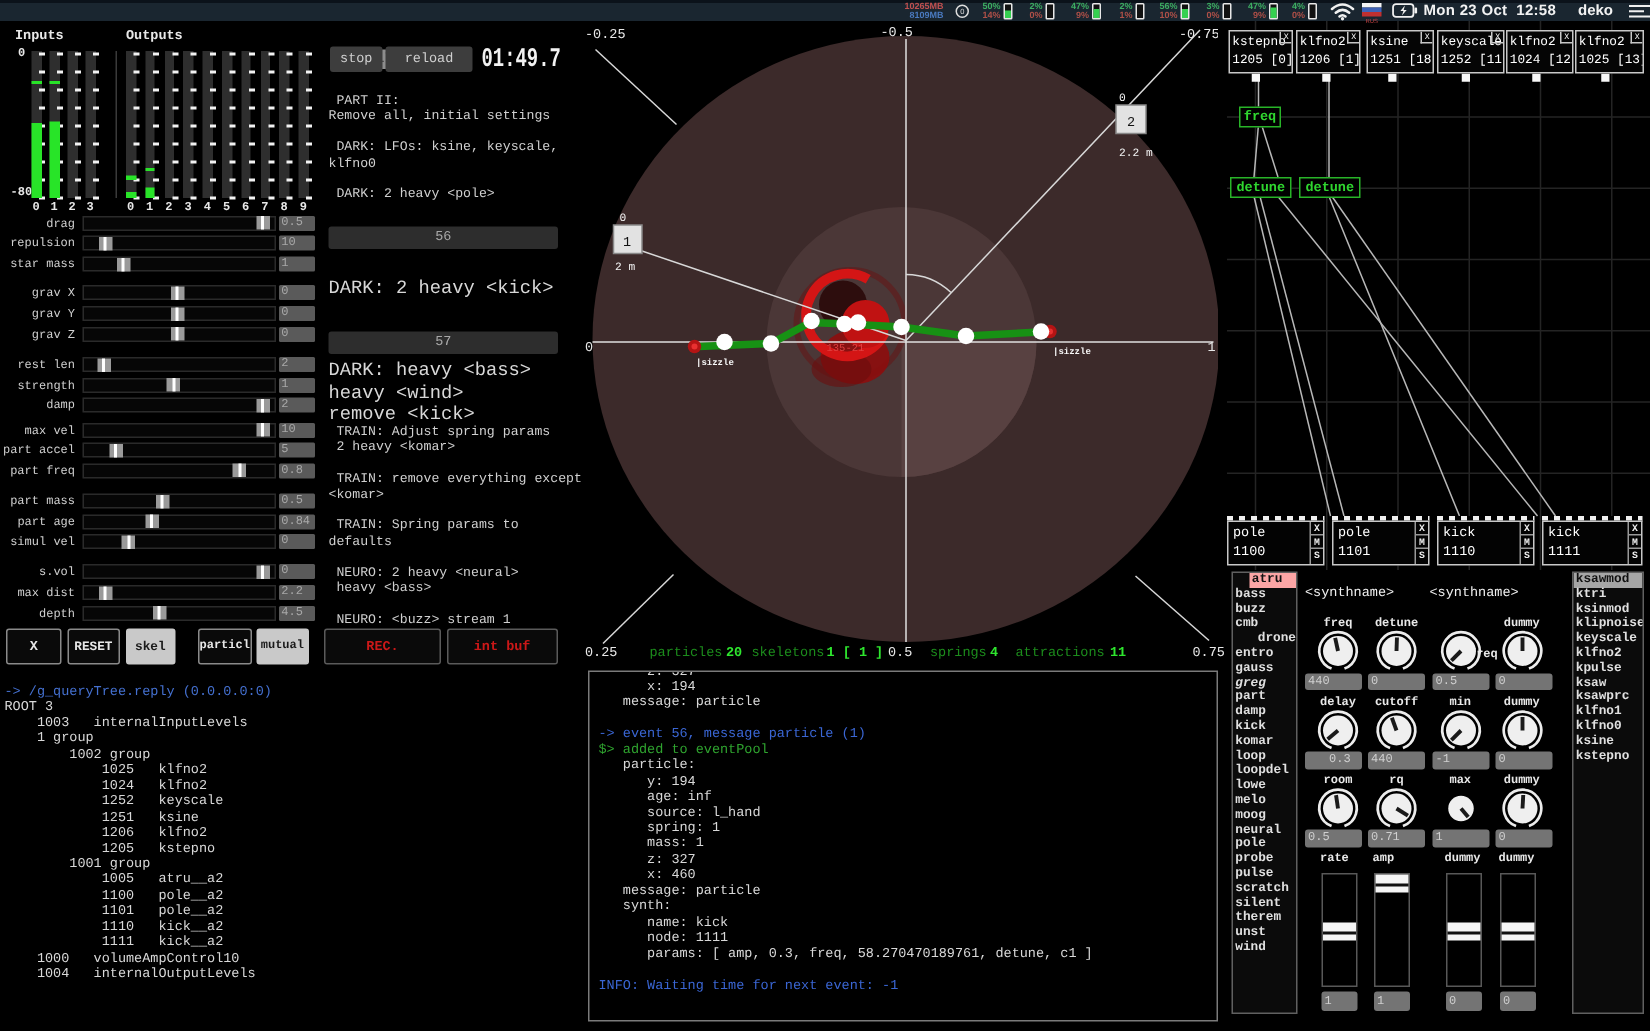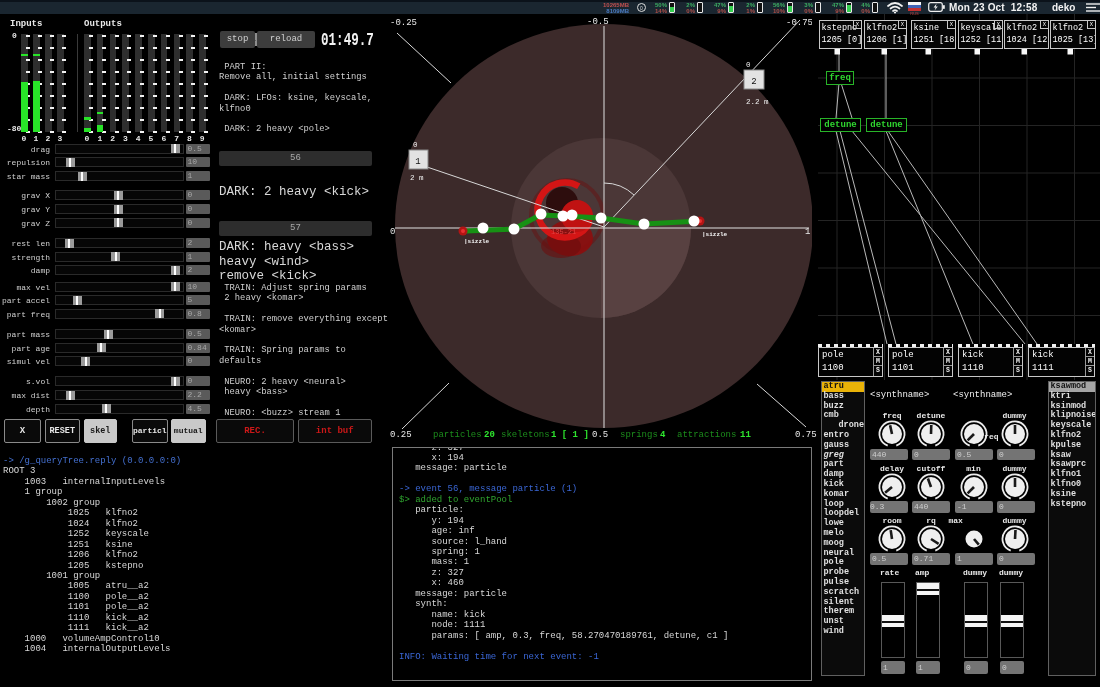--- a/index.html
+++ b/index.html
@@ -519,21 +519,21 @@
 <div class="abs" style="left:1028px;top:347px;width:67px;height:29.5px;border:1px solid #c8c8c8;background:#030303;font:9px 'Liberation Mono',monospace;color:#fff;">
 <div style="padding:2px 0 0 3px;">kick</div>
     <div style="padding:3px 0 0 3px;">1111</div>
 <div style="position:absolute;right:0;top:0;width:9px;height:100%;border-left:1px solid #999;">
 <div style="height:9px;border-bottom:1px solid #999;font:bold 6.5px 'Liberation Mono',monospace;text-align:center;line-height:9px;color:#f0f0f0;">X</div>
 <div style="height:9px;border-bottom:1px solid #999;font:bold 6.5px 'Liberation Mono',monospace;text-align:center;line-height:9px;color:#f0f0f0;">M</div>
 <div style="height:9px;font:bold 6.5px 'Liberation Mono',monospace;text-align:center;line-height:9px;color:#f0f0f0;">S</div>
     </div>
   </div>
 <div class="abs" style="left:821px;top:381px;width:44px;height:295px;border:1px solid #606060;background:#0b0b0b;font:bold 8.5px 'Liberation Mono',monospace;overflow:hidden;">
-    <div style="height:9.8px;line-height:9.8px;padding-left:1.5px;background:#eab308;color:#111;white-space:nowrap;">atru</div>
+    <div style="height:9.8px;line-height:9.8px;padding-left:1.5px;background:#fca5a5;color:#111;white-space:nowrap;margin-left:11px;">atru</div>
     <div style="height:9.8px;line-height:9.8px;padding-left:1.5px;color:#e0e0e0;white-space:nowrap;">bass</div>
     <div style="height:9.8px;line-height:9.8px;padding-left:1.5px;color:#e0e0e0;white-space:nowrap;">buzz</div>
     <div style="height:9.8px;line-height:9.8px;padding-left:1.5px;color:#e0e0e0;white-space:nowrap;">cmb</div>
     <div style="height:9.8px;line-height:9.8px;padding-left:1.5px;color:#e0e0e0;white-space:nowrap;text-align:right;">drone</div>
     <div style="height:9.8px;line-height:9.8px;padding-left:1.5px;color:#e0e0e0;white-space:nowrap;">entro</div>
     <div style="height:9.8px;line-height:9.8px;padding-left:1.5px;color:#e0e0e0;white-space:nowrap;">gauss</div>
     <div style="height:9.8px;line-height:9.8px;padding-left:1.5px;color:#e0e0e0;white-space:nowrap;font-style:italic;">greg</div>
     <div style="height:9.8px;line-height:9.8px;padding-left:1.5px;color:#e0e0e0;white-space:nowrap;">part</div>
     <div style="height:9.8px;line-height:9.8px;padding-left:1.5px;color:#e0e0e0;white-space:nowrap;">damp</div>
     <div style="height:9.8px;line-height:9.8px;padding-left:1.5px;color:#e0e0e0;white-space:nowrap;">kick</div>
@@ -597,21 +597,21 @@
     <circle cx="17" cy="17" r="10" fill="#efefef"></circle>
     <line x1="17" y1="17" x2="17.0" y2="8.0" stroke="#1a1a1a" stroke-width="2.6"></line>
   </svg>
 <div class="abs" style="left:997px;top:448.5px;width:38px;height:11.5px;background:#747474;border-radius:2px;font:8px 'Liberation Mono',monospace;color:#cfcfcf;line-height:11px;padding-left:2px;">0</div>
 <div class="abs" style="left:867px;top:463.5px;width:50px;text-align:center;font:bold 8px 'Liberation Mono',monospace;color:#e8e8e8;">delay</div>
 <svg class="abs" style="left:875px;top:469.5px;" width="34" height="34" viewBox="0 0 34 34">
     <path d="M12.7 28.7 A12.5 12.5 0 1 1 21.3 28.7" fill="none" stroke="#ececec" stroke-width="1.8"></path>
     <circle cx="17" cy="17" r="10" fill="#efefef"></circle>
     <line x1="17" y1="17" x2="10.1" y2="22.8" stroke="#1a1a1a" stroke-width="2.6"></line>
   </svg>
-<div class="abs" style="left:870px;top:501.0px;width:38px;height:11.5px;background:#747474;border-radius:2px;font:8px 'Liberation Mono',monospace;color:#cfcfcf;line-height:11px;padding-left:0;">0.3</div>
+<div class="abs" style="left:870px;top:501.0px;width:38px;height:11.5px;background:#747474;border-radius:2px;font:8px 'Liberation Mono',monospace;color:#cfcfcf;line-height:11px;padding-left:16px;">0.3</div>
 <div class="abs" style="left:906px;top:463.5px;width:50px;text-align:center;font:bold 8px 'Liberation Mono',monospace;color:#e8e8e8;">cutoff</div>
 <svg class="abs" style="left:914px;top:469.5px;" width="34" height="34" viewBox="0 0 34 34">
     <path d="M12.7 28.7 A12.5 12.5 0 1 1 21.3 28.7" fill="none" stroke="#ececec" stroke-width="1.8"></path>
     <circle cx="17" cy="17" r="10" fill="#efefef"></circle>
     <line x1="17" y1="17" x2="13.9" y2="8.5" stroke="#1a1a1a" stroke-width="2.6"></line>
   </svg>
 <div class="abs" style="left:912px;top:501.0px;width:38px;height:11.5px;background:#747474;border-radius:2px;font:8px 'Liberation Mono',monospace;color:#cfcfcf;line-height:11px;padding-left:2px;">440</div>
 <div class="abs" style="left:948.5px;top:463.5px;width:50px;text-align:center;font:bold 8px 'Liberation Mono',monospace;color:#e8e8e8;">min</div>
 <svg class="abs" style="left:956.5px;top:469.5px;" width="34" height="34" viewBox="0 0 34 34">
     <path d="M12.7 28.7 A12.5 12.5 0 1 1 21.3 28.7" fill="none" stroke="#ececec" stroke-width="1.8"></path>
@@ -633,21 +633,21 @@
     <line x1="17" y1="17" x2="15.7" y2="8.1" stroke="#1a1a1a" stroke-width="2.6"></line>
   </svg>
 <div class="abs" style="left:870px;top:553.0px;width:38px;height:11.5px;background:#747474;border-radius:2px;font:8px 'Liberation Mono',monospace;color:#cfcfcf;line-height:11px;padding-left:2px;">0.5</div>
 <div class="abs" style="left:906px;top:515.5px;width:50px;text-align:center;font:bold 8px 'Liberation Mono',monospace;color:#e8e8e8;">rq</div>
 <svg class="abs" style="left:914px;top:521.5px;" width="34" height="34" viewBox="0 0 34 34">
     <path d="M12.7 28.7 A12.5 12.5 0 1 1 21.3 28.7" fill="none" stroke="#ececec" stroke-width="1.8"></path>
     <circle cx="17" cy="17" r="10" fill="#efefef"></circle>
     <line x1="17" y1="17" x2="24.6" y2="21.8" stroke="#1a1a1a" stroke-width="2.6"></line>
   </svg>
 <div class="abs" style="left:912px;top:553.0px;width:38px;height:11.5px;background:#747474;border-radius:2px;font:8px 'Liberation Mono',monospace;color:#cfcfcf;line-height:11px;padding-left:2px;">0.71</div>
-<div class="abs" style="left:948.5px;top:515.5px;width:50px;font:bold 8px 'Liberation Mono',monospace;color:#e8e8e8;">max</div>
+<div class="abs" style="left:948.5px;top:515.5px;width:50px;text-align:center;font:bold 8px 'Liberation Mono',monospace;color:#e8e8e8;">max</div>
 <svg class="abs" style="left:956.5px;top:521.5px;" width="34" height="34" viewBox="0 0 34 34">
     <circle cx="17" cy="17" r="8.5" fill="#efefef"></circle>
     <line x1="17" y1="17" x2="21.8" y2="22.7" stroke="#1a1a1a" stroke-width="2.6"></line>
   </svg>
 <div class="abs" style="left:955px;top:553.0px;width:38px;height:11.5px;background:#747474;border-radius:2px;font:8px 'Liberation Mono',monospace;color:#cfcfcf;line-height:11px;padding-left:2px;">1</div>
 <div class="abs" style="left:989.5px;top:515.5px;width:50px;text-align:center;font:bold 8px 'Liberation Mono',monospace;color:#e8e8e8;">dummy</div>
 <svg class="abs" style="left:997.5px;top:521.5px;" width="34" height="34" viewBox="0 0 34 34">
     <path d="M12.7 28.7 A12.5 12.5 0 1 1 21.3 28.7" fill="none" stroke="#ececec" stroke-width="1.8"></path>
     <circle cx="17" cy="17" r="10" fill="#efefef"></circle>
     <line x1="17" y1="17" x2="17.5" y2="8.0" stroke="#1a1a1a" stroke-width="2.6"></line>

